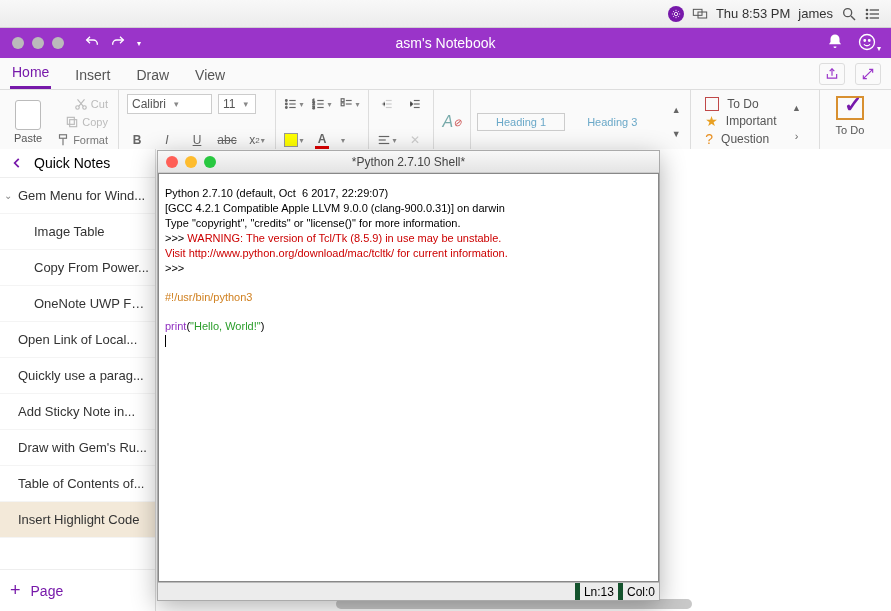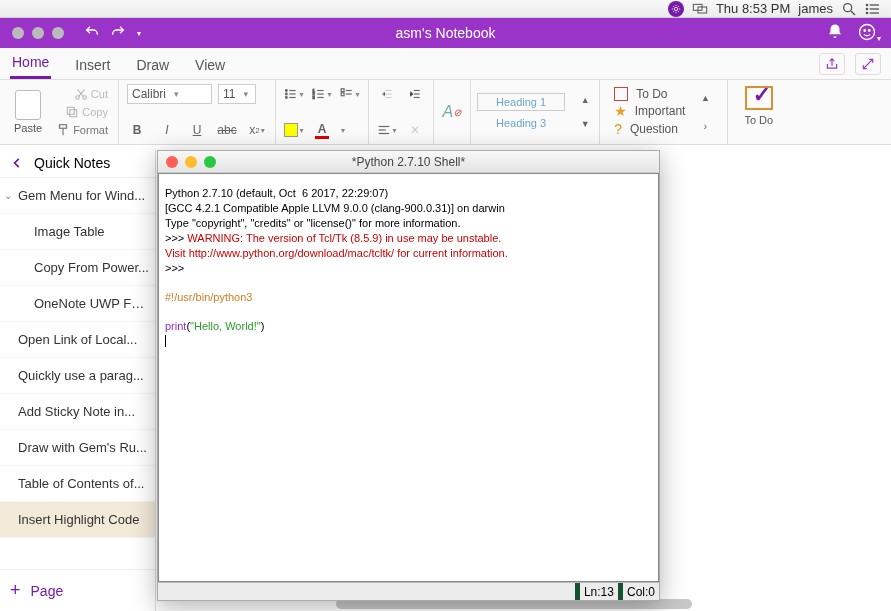--- a/index.html
+++ b/index.html
@@ -1,19 +1,19 @@
 <!DOCTYPE html>
 <html><head>
 <meta charset="utf-8">
 <style>
 * { margin: 0; padding: 0; box-sizing: border-box; font-family: -apple-system, BlinkMacSystemFont, "Segoe UI", sans-serif; }
 body { width: 891px; height: 611px; background: #fff; position: relative; overflow: hidden; }
 
 
-.menubar { height: 18px; background: linear-gradient(#f8f8f8,#ececec); display: flex; justify-content: flex-end; align-items: center; gap: 8px; padding: 0 10px; font-size: 13px; color: #333; border-bottom:1px solid #d0d0d0;}
+.menubar { height: 28px; background: linear-gradient(#f8f8f8,#ececec); display: flex; justify-content: flex-end; align-items: center; gap: 8px; padding: 0 10px; font-size: 13px; color: #333; border-bottom:1px solid #d0d0d0;}
 .menubar .icon { width:16px; height:16px; display:flex; align-items:center; justify-content:center;}
 .onenote-badge{width:18px;height:18px;border-radius:50%;background:#7719aa;display:flex;align-items:center;justify-content:center;}
 .onenote-badge svg{width:10px;height:10px;}
 
 
 .titlebar { height:30px; background:#9a34c9; display:flex; align-items:center; position:relative; color:#fff; font-size:14px;}
 .traffic{display:flex;gap:8px;padding-left:12px;}
 .tl{width:12px;height:12px;border-radius:50%;background:#bbb;}
 .titlebar .nav{margin-left:20px;display:flex;gap:10px;align-items:center;}
 .titlebar .nav svg{width:16px;height:16px;}
@@ -38,21 +38,21 @@
 .paste-big{display:flex;flex-direction:column;align-items:center;gap:2px;font-size:11px;color:#555;padding:2px 6px;}
 .paste-big .clipboard{width:26px;height:30px;border:1px solid #bbb;border-radius:3px;position:relative;background:#fff;}
 .fontsel{border:1px solid #ccc;font-size:12px;padding:2px 4px;background:#fff;display:flex;align-items:center;gap:8px;color:#555;}
 .fontsel .arrow{font-size:9px;color:#888;}
 .iconbtn{width:20px;height:20px;display:flex;align-items:center;justify-content:center;color:#666;font-size:12px;cursor:pointer;}
 .iconbtn.disabled{color:#ccc;}
 .dd{font-size:8px;color:#888;margin-left:1px;}
 .hilite{width:14px;height:14px;background:#ffff00;border:1px solid #999;}
 .fontcolor{display:flex;flex-direction:column;align-items:center;}
 .fontcolor .bar{width:14px;height:3px;background:#d00;}
-.styles{display:flex;flex-direction:column;gap:3px;padding:2px 6px;}
+.styles{display:flex;flex-direction:row;gap:3px;padding:2px 6px;}
 .styleitem{font-size:11px;color:#6aa8c8;padding:2px 18px;border:1px solid transparent;}
 .styleitem:first-child{border:1px solid #ccc;}
 .scrollarrows{display:flex;flex-direction:column;gap:4px;padding:4px;}
 .tags{display:flex;flex-direction:column;gap:2px;padding:2px 6px;font-size:12px;color:#555;}
 .tagitem{display:flex;align-items:center;gap:8px;}
 .tagcheck{width:14px;height:14px;border:1.5px solid #c04848;}
 .tagstar{color:#e8a023;font-size:14px;}
 .tagq{color:#e89023;font-size:14px;}
 .todo-big{display:flex;flex-direction:column;align-items:center;gap:4px;font-size:11px;color:#555;padding:2px 8px;}
 .todo-big .box{width:28px;height:24px;border:2px solid #d89030;position:relative;}

